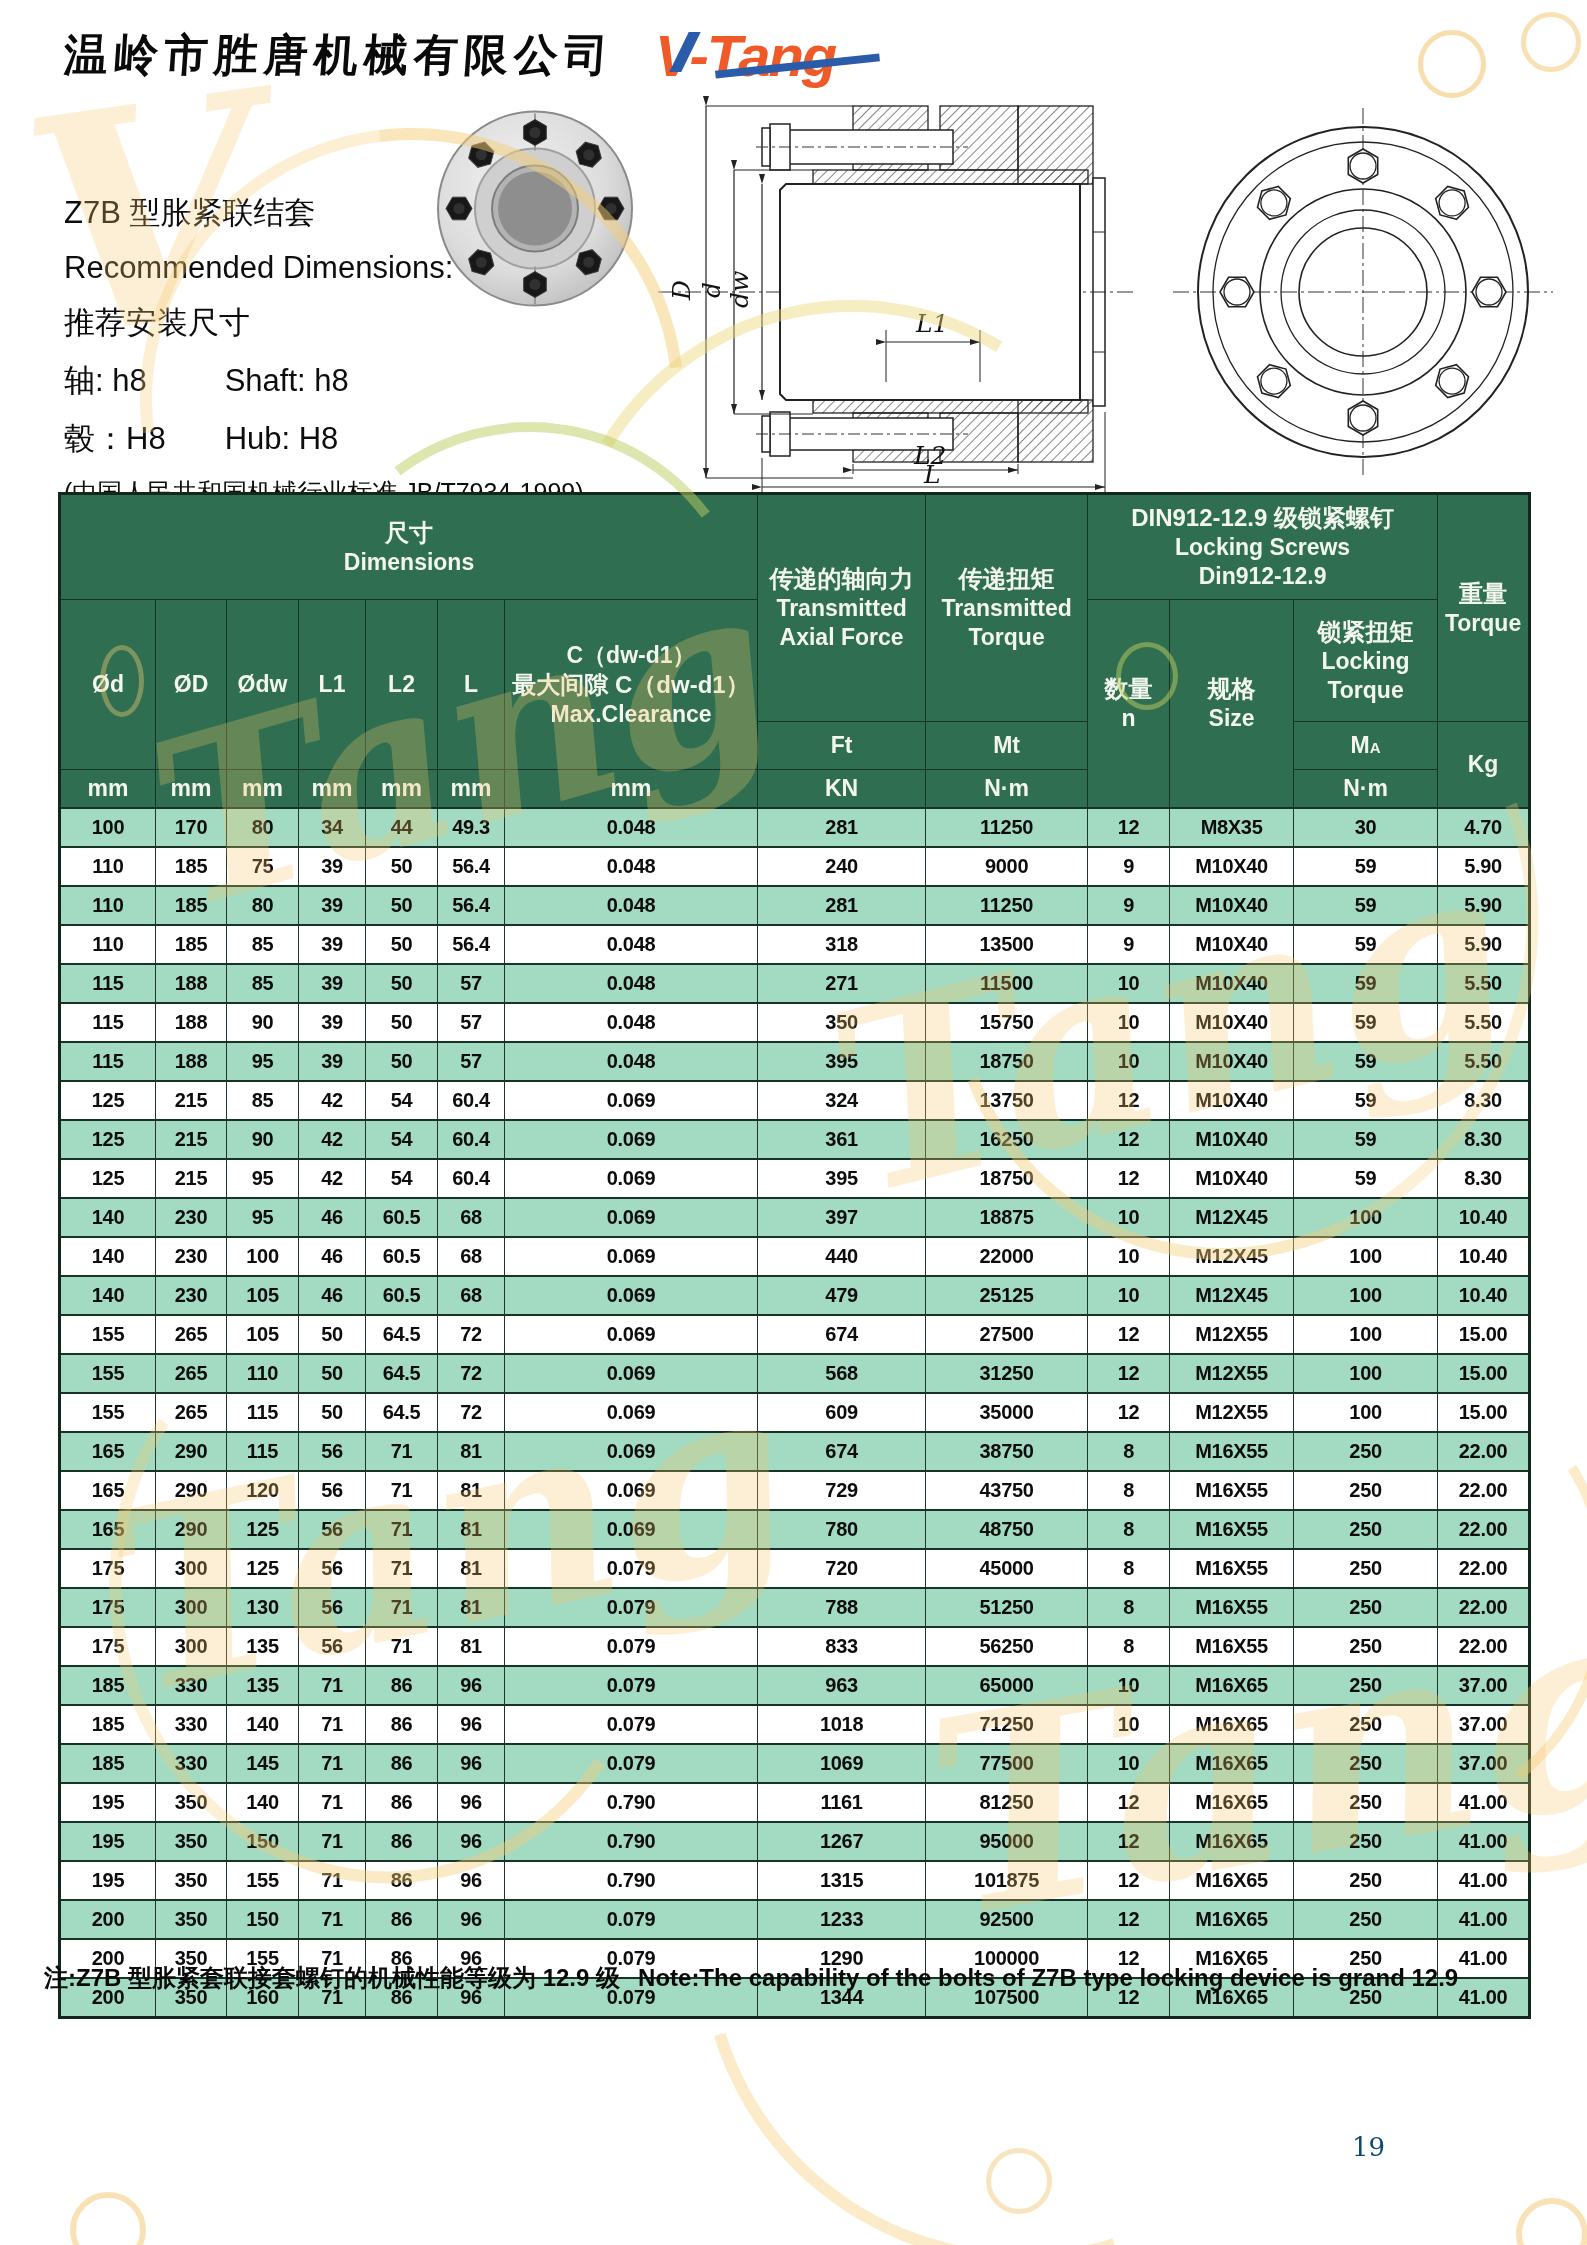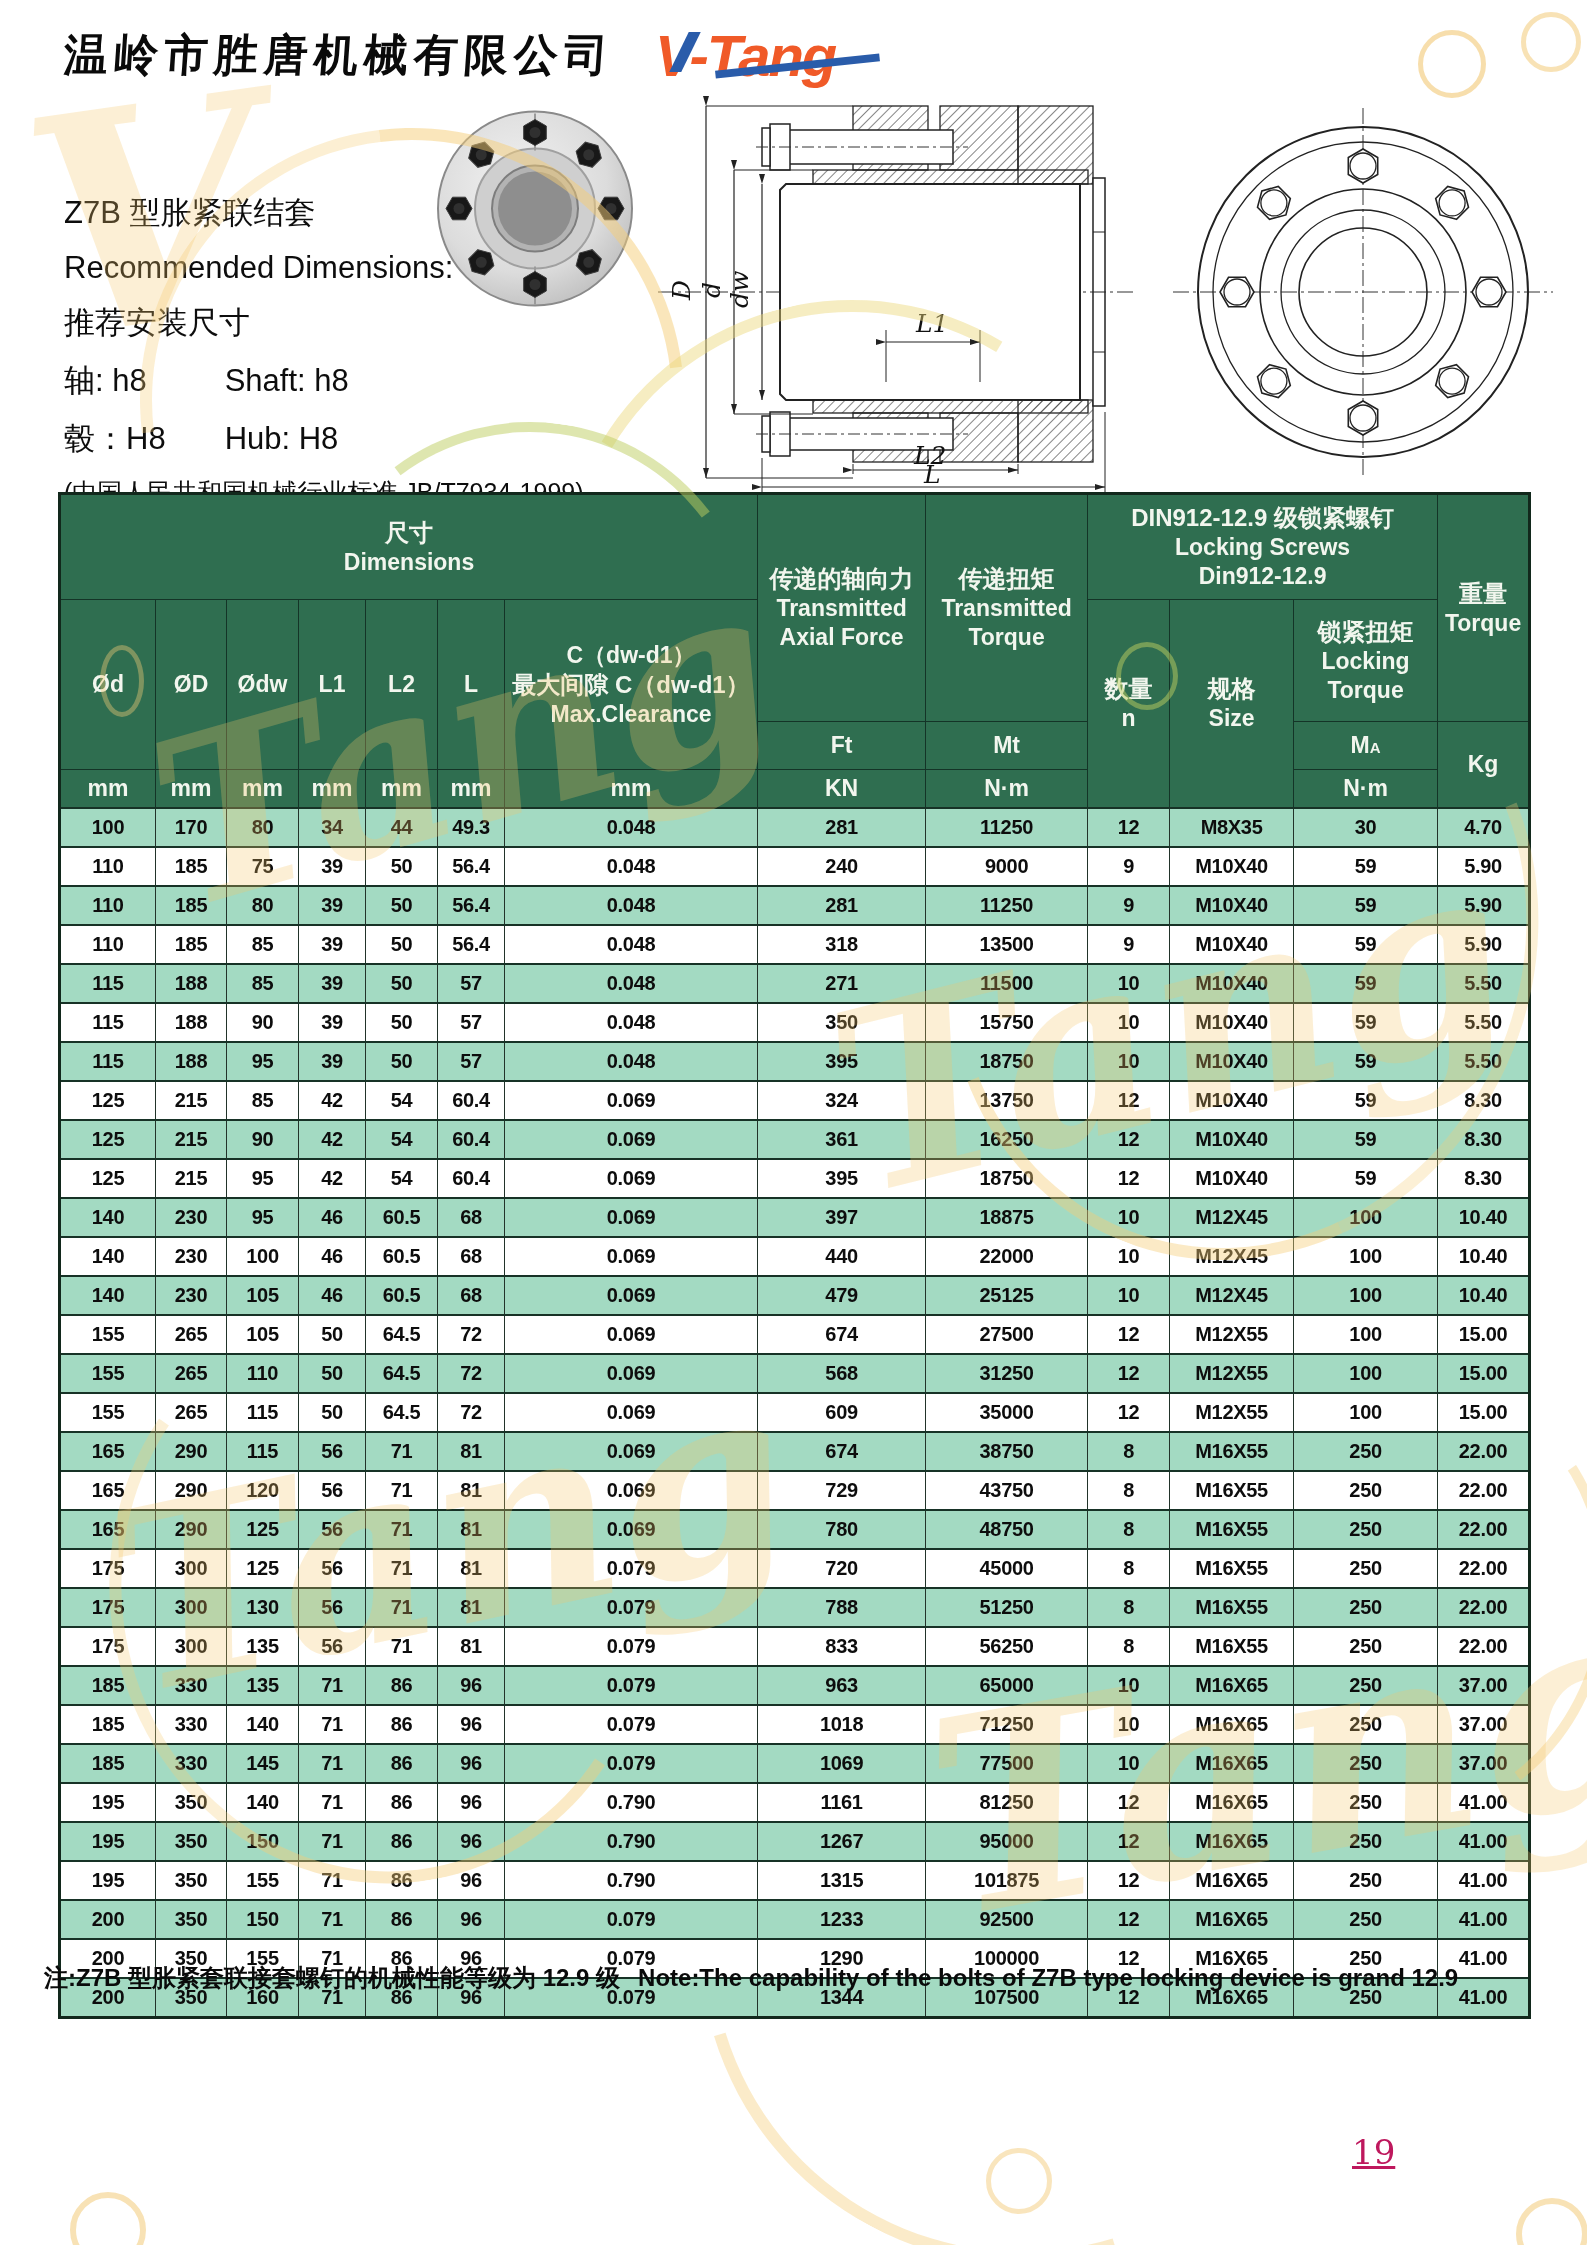--- a/index.html
+++ b/index.html
@@ -86,21 +86,21 @@
     letter-spacing:-0.3px;
   }
   tr.alt td { background:#a3dac2; }
   tr.hr1 { height:106px; } tr.hr2 { height:122px; } tr.hr3 { height:48px; } tr.hr4 { height:38px; }
   .subA { font-size:15px; }
 
   
   .note { position:absolute; left:44px; top:1962px; z-index:2; font-size:24px; font-weight:700; color:#0a0a0a; white-space:nowrap; }
   .note .en { margin-left:18px; }
   .pagenum { position:absolute; left:1352px; top:2132px; z-index:2;
-    font-family:"DejaVu Serif", serif; font-size:34px; color:#be185d;text-decoration:underline; }
+    font-family:"DejaVu Serif", serif; font-size:26px; color:#0c4a6e; }
 </style>
 </head>
 <body>
 
 <div class="page">
 
   <div class="wm ring1"></div>
   <div class="wm ring2"></div>
   <div class="wm ring3"></div>
   <div class="wm ring4"></div>

